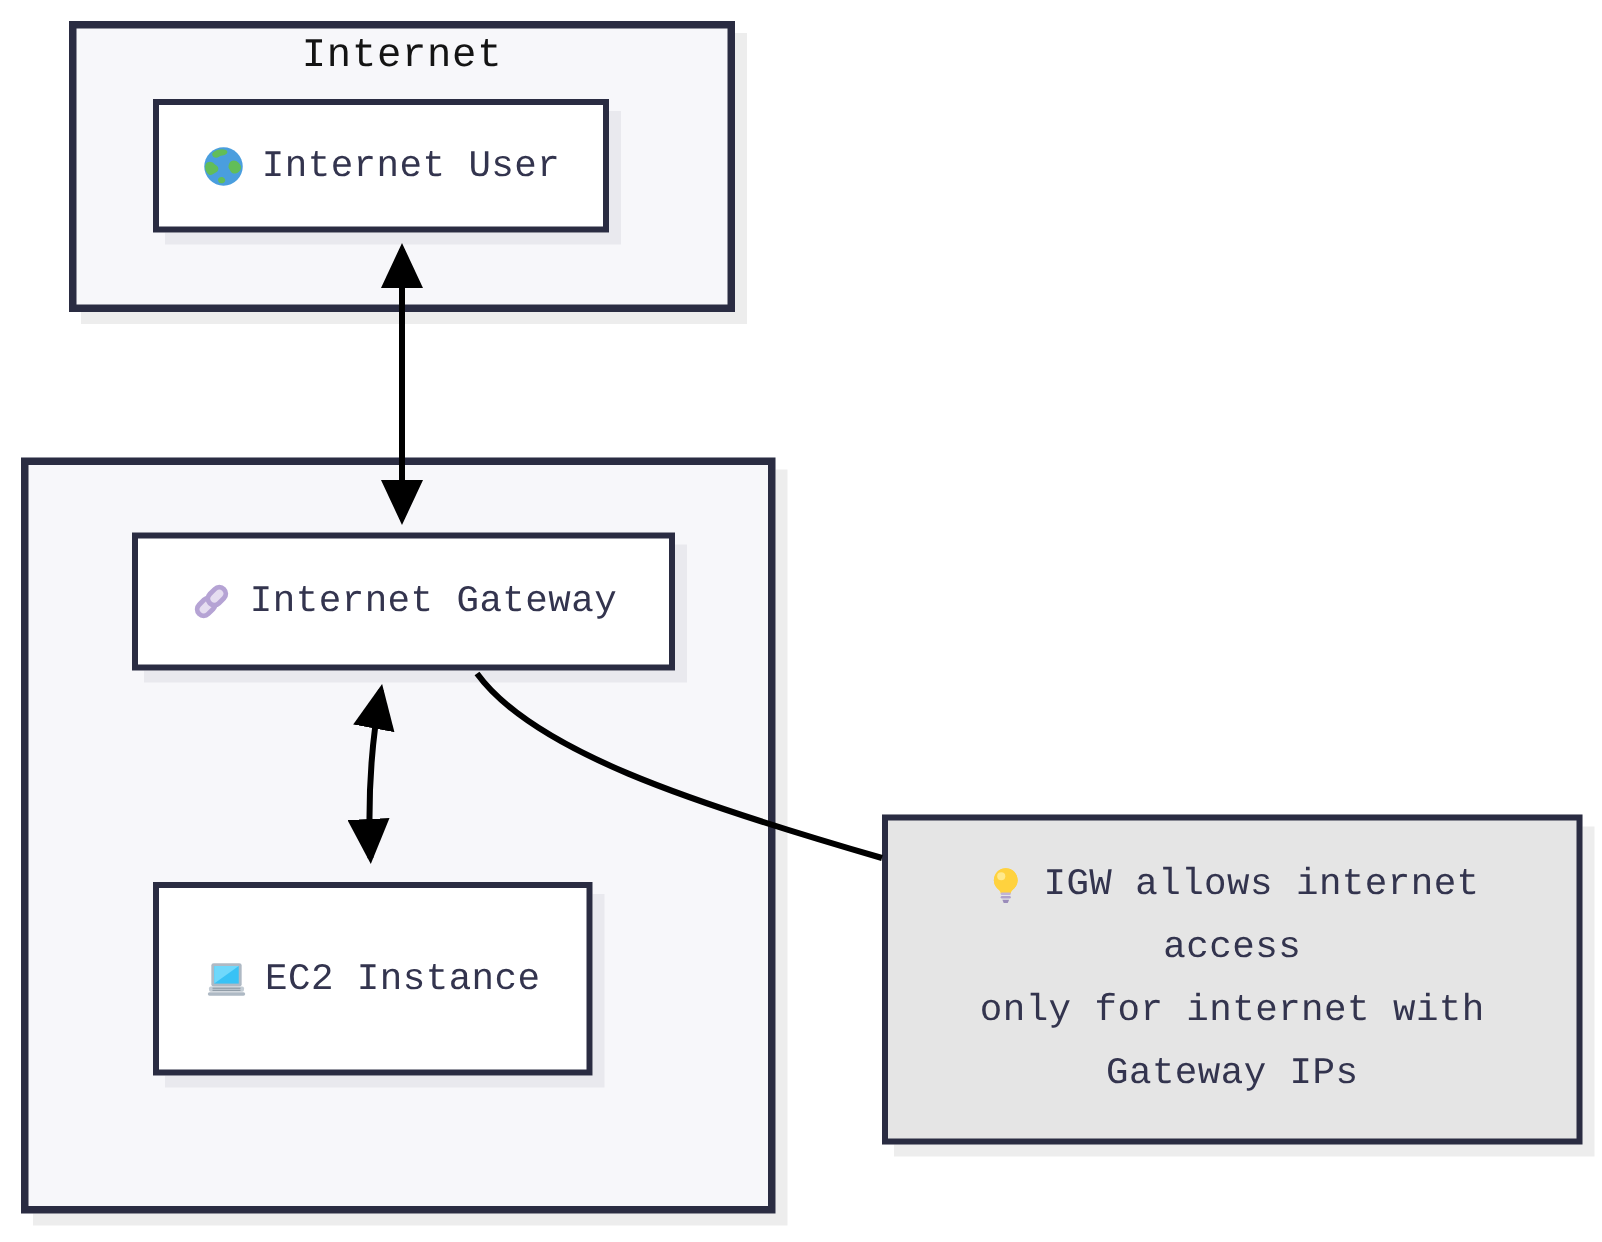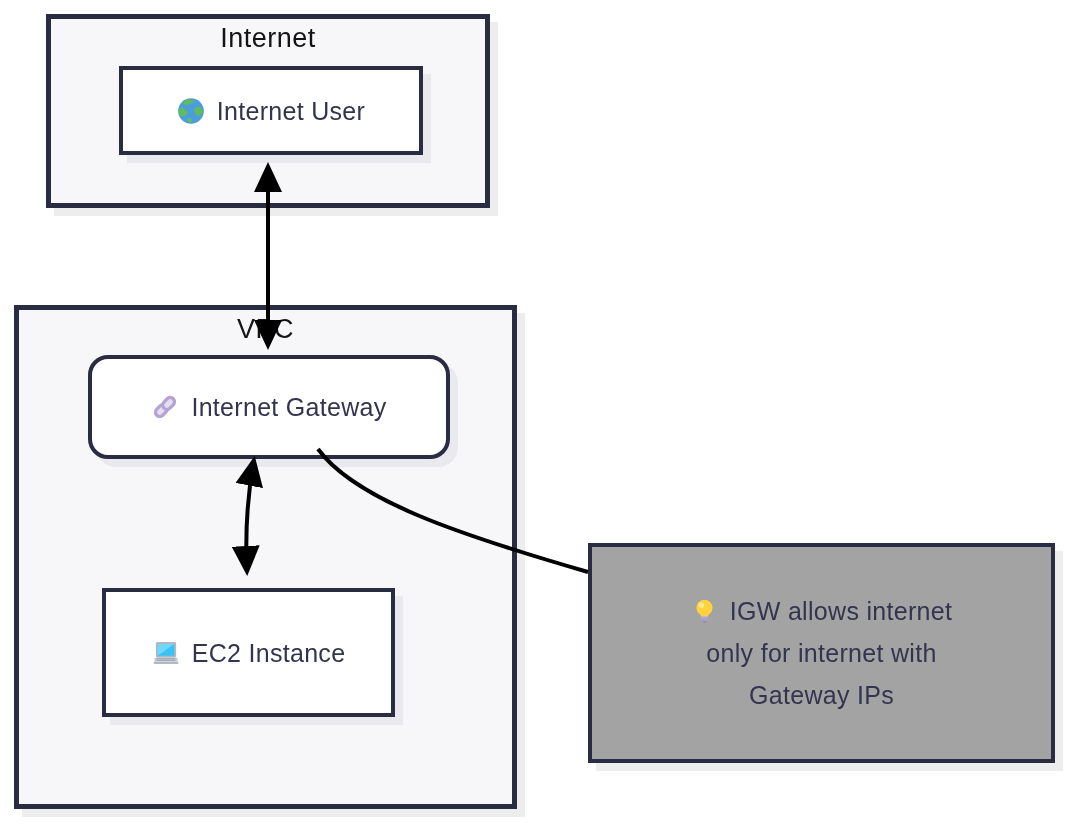--- a/index.html
+++ b/index.html
@@ -1,73 +1,72 @@
 <!DOCTYPE html>
 <html><head>
 <meta charset="utf-8">
 <style>
   html,body{margin:0;padding:0;background:#ffffff;}
   .canvas{
     position:relative;width:1068px;height:828px;background:#ffffff;
-    font-family:Liberation Sans, sans-serif;overflow:hidden;
+    font-family:Liberation Mono, monospace;overflow:hidden;
   }
   .boundary{
     position:absolute;box-sizing:border-box;background:#f7f7fa;
     border:5px solid #2a2c42;box-shadow:8px 8px 0 #ededed;
   }
   .boundary-label{
     position:absolute;top:4px;left:0;right:0;text-align:center;
     font-size:27px;font-weight:500;color:#141414;letter-spacing:0.5px;
   }
   .node{
     position:absolute;box-sizing:border-box;background:#ffffff;
     border:4px solid #2a2c42;box-shadow:8px 8px 0 #e9e9ee;
     display:flex;flex-direction:column;align-items:center;justify-content:center;
     color:#33344e;font-size:25px;font-weight:500;letter-spacing:0.3px;
   }
   .node-line{display:flex;align-items:center;gap:12px;line-height:42px;white-space:nowrap;}
   .icon{display:inline-flex;flex:0 0 auto;}
   .note{
     position:absolute;left:588px;top:543px;width:467px;height:220px;
-    box-sizing:border-box;background:#a3a3a3;border:4px solid #2a2c42;
+    box-sizing:border-box;background:#e5e5e5;border:4px solid #2a2c42;
     box-shadow:8px 8px 0 #ededed;display:flex;flex-direction:column;
     align-items:center;justify-content:center;color:#33344e;font-size:25px;
     font-weight:500;letter-spacing:0.3px;
   }
   .note .note-line{display:flex;align-items:center;gap:12px;line-height:42px;white-space:nowrap;}
   svg.edges{position:absolute;left:0;top:0;pointer-events:none;}
 </style>
 </head>
 <body>
 
 <div class="canvas">
 
   <div class="boundary" style="left:46px;top:14px;width:444px;height:194px;">
     <div class="boundary-label">Internet</div>
 
-    <div class="node" style="left:68px;top:47px;width:304px;height:89px;">
+    <div class="node" style="left:51px;top:47px;width:304px;height:89px;">
       <div class="node-line">
         <span class="icon">
           <svg width="28" height="28" viewBox="0 0 36 36" aria-hidden="true">
             <circle cx="18" cy="18" r="16.5" fill="#4a9ede"></circle>
             <path fill="#62bd58" d="M9 6c3-2.6 8-3.4 11-2.2 1.6.7 1.8 2.4.4 3.5-1.7 1.4-4.6 1-6.2 2.3-1.3 1-3.4 1.2-4.7.2C8.2 8.8 7.9 7 9 6z"></path>
             <path fill="#62bd58" d="M4 14.5c1.8-1.2 4.6-.7 5.8 1 .9 1.4 3 1.7 3.6 3.3.7 1.8-.4 3.6-2 4.4-1.8.8-3.4 2.6-5.4 2C4 24.5 2.6 22 2.3 19.6 2.1 17.7 2.6 15.5 4 14.5z"></path>
             <path fill="#62bd58" d="M24.5 13.4c2-1 4.8-.4 6.2 1.2 1.2 1.4 2.8 2.9 2.3 4.8-.6 2.3-2.6 4.1-4.8 4.6-1.9.4-3.8-.8-4.5-2.6-.5-1.2-1.7-2.2-1.4-3.6.3-1.8.6-3.6 2.2-4.4z"></path>
             <path fill="#62bd58" d="M14.5 27.5c1.5-.9 3.6-.4 4.6 1 .8 1.2.3 2.8-.9 3.5-1.4.8-3.3.5-4.3-.8-.9-1.2-.7-2.9.6-3.7z"></path>
           </svg>
         </span>
         <span>Internet User</span>
       </div>
     </div>
   </div>
 
   <div class="boundary" style="left:14px;top:305px;width:503px;height:504px;">
-    <div class="boundary-label">VPC</div>
 
-    <div class="node" style="left:69px;top:45px;width:362px;height:104px;border-radius:20px;">
+    <div class="node" style="left:69px;top:45px;width:362px;height:92px;">
       <div class="node-line">
         <span class="icon">
           <svg width="28" height="28" viewBox="0 0 36 36" aria-hidden="true">
             <g fill="none" stroke="#b5a3d4" stroke-width="4.2" transform="rotate(-45 18 18)">
               <rect x="3" y="12.5" width="17" height="11" rx="5.5" fill="#e5ddf0"></rect>
               <rect x="16" y="12.5" width="17" height="11" rx="5.5" fill="#e5ddf0"></rect>
             </g>
           </svg>
         </span>
         <span>Internet Gateway</span>
@@ -100,20 +99,23 @@
           <path d="M18 2.5a10.5 10.5 0 0 0-8 17.3c2 2 3.5 3.2 3.5 5.2h9c0-2 1.5-3.2 3.5-5.2A10.5 10.5 0 0 0 18 2.5z" fill="#ffd23e"></path>
           <circle cx="14" cy="9.5" r="3.6" fill="#ffe98c"></circle>
           <rect x="13.5" y="24" width="9" height="2.2" rx="1.1" fill="#c0b4d6"></rect>
           <rect x="13.5" y="27.2" width="9" height="2.2" rx="1.1" fill="#b0a2cb"></rect>
           <path d="M15 30.5h6l-1.2 2.8h-3.6z" fill="#9a8cba"></path>
         </svg>
       </span>
       <span>IGW allows internet</span>
     </div>
     <div class="note-line">
+        <span>access</span>
+      </div>
+    <div class="note-line">
         <span>only for internet with</span>
       </div>
     <div class="note-line">
         <span>Gateway IPs</span>
       </div>
   </div>
 
   <svg class="edges" width="1068" height="828" viewBox="0 0 1068 828">
     <defs>
       <marker id="ah" markerUnits="userSpaceOnUse" markerWidth="30" markerHeight="28" refX="26" refY="14" orient="auto-start-reverse">

